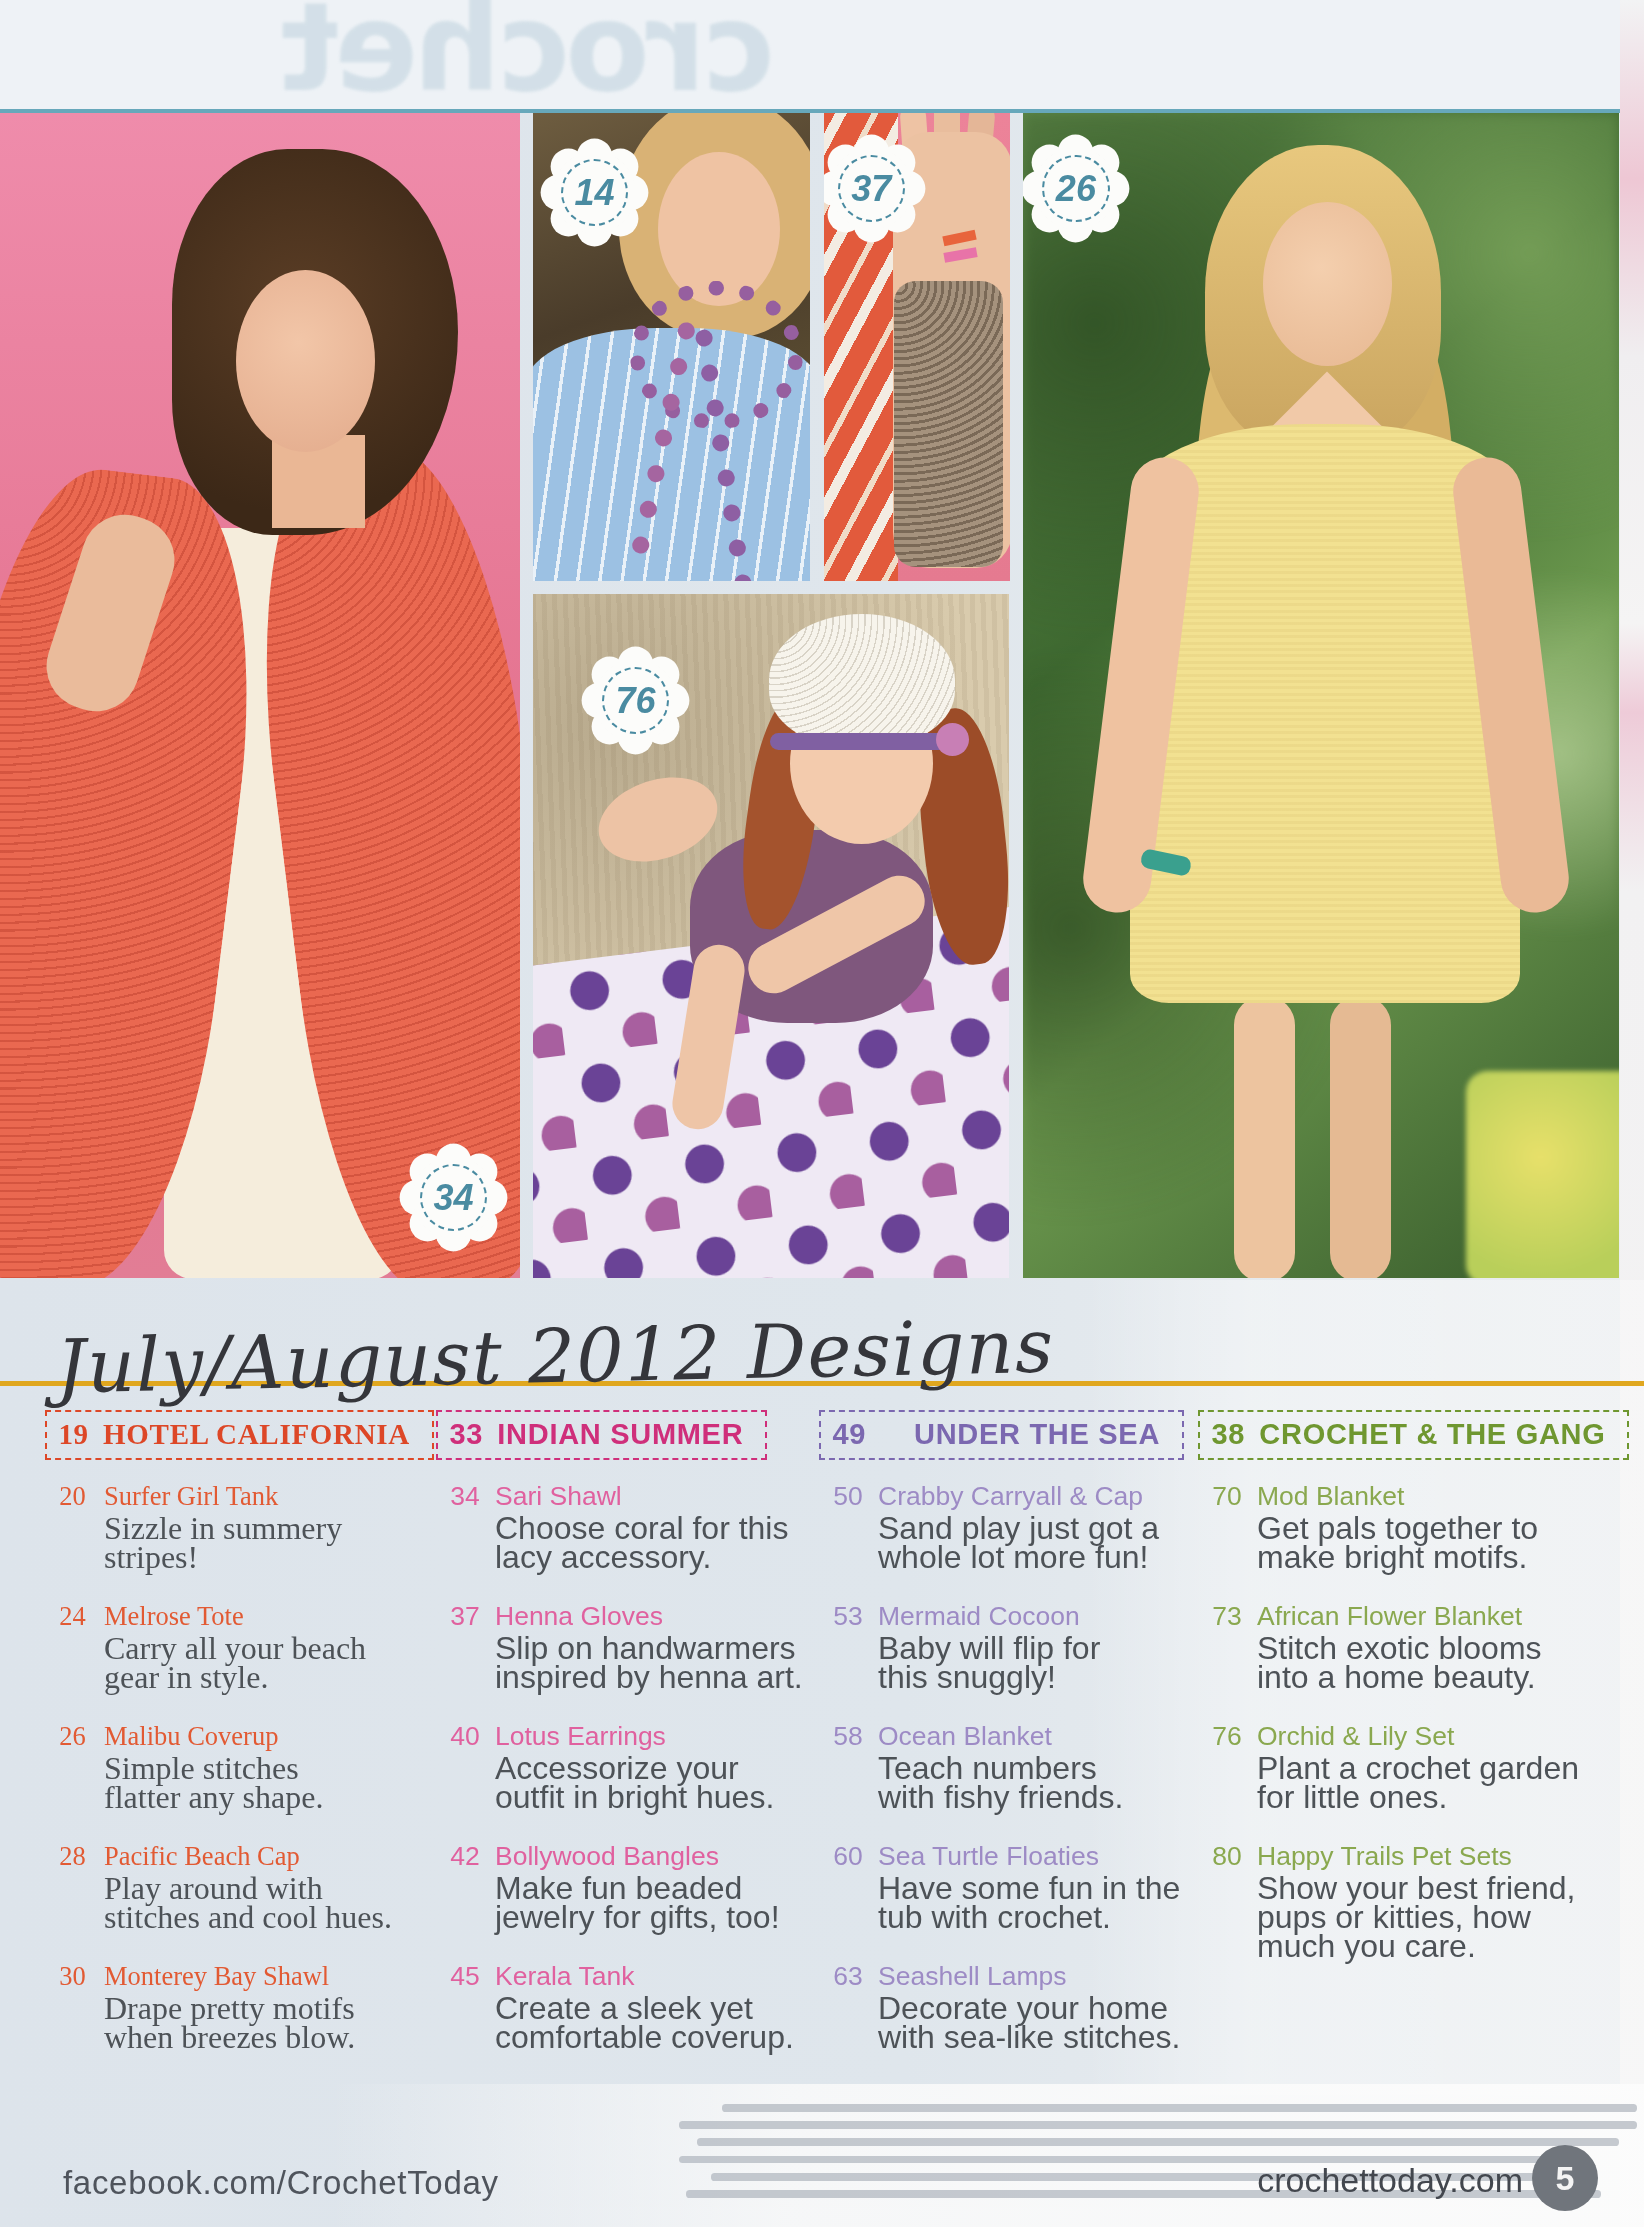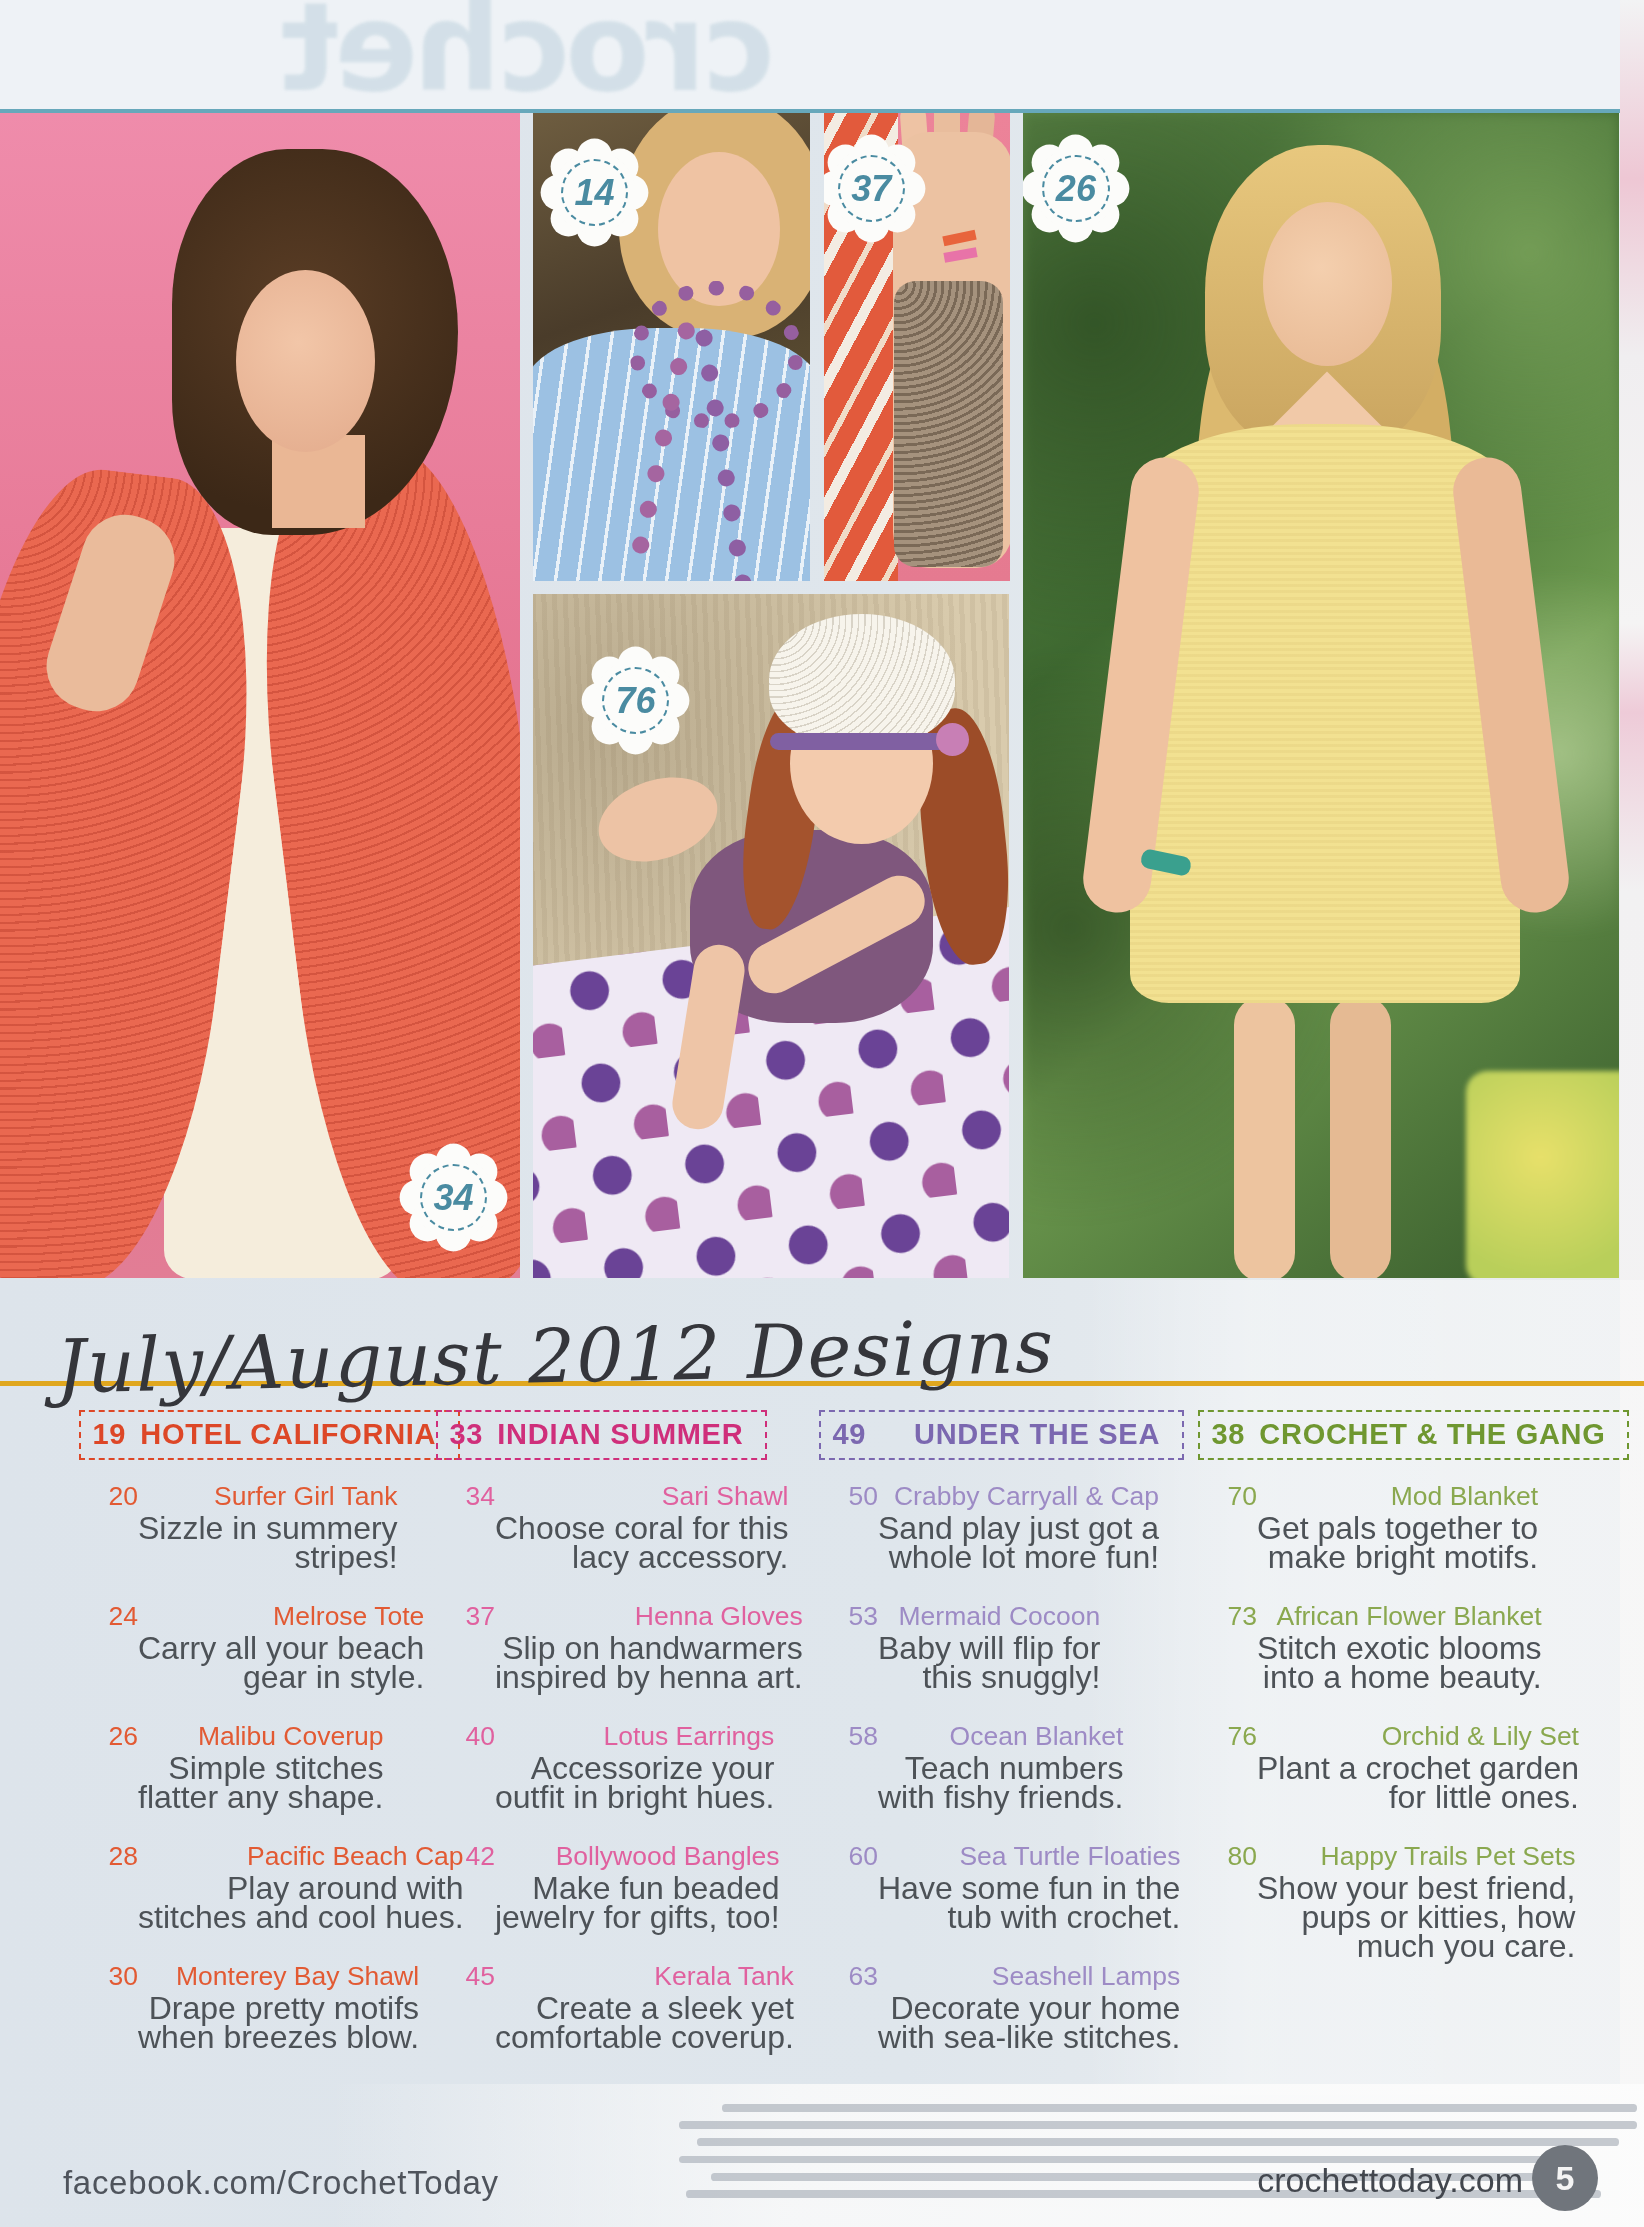--- a/index.html
+++ b/index.html
@@ -123,28 +123,28 @@
   
   .script-title{position:absolute;left:56px;top:1313px;margin:0;z-index:5;
       font-family:"DejaVu Serif",serif;font-style:italic;font-weight:normal;
       font-size:74px;color:#35363b;letter-spacing:1.4px;transform:rotate(-1.2deg);}
   .gold-rule{position:absolute;left:0;top:1381px;width:1645px;height:5px;background:var(--gold-rule,#e0a71f);z-index:1;}
   .toc-light{position:absolute;left:0;top:1280px;width:1645px;height:815px;
       background:linear-gradient(90deg,rgba(255,255,255,0) 66%,rgba(255,255,255,.38) 76%,rgba(255,255,255,.3) 100%);}
 
   
   .toc-col{position:absolute;top:1410px;}
-  .col1{left:79px;width:400px;}
+  .col1{left:45px;width:400px;font-family:Liberation Serif, serif;}
   .col2{left:436px;width:400px;}
   .col3{left:819px;width:400px;}
   .col4{left:1198px;width:438px;}
   .sec-box{display:inline-flex;align-items:baseline;gap:14.3px;border:2.1px dashed;
       padding:6.4px 21.5px 6.4px 11.4px;font-weight:bold;font-size:29px;letter-spacing:0.7px;white-space:nowrap;}
   .entries{margin-top:21.5px;}
-  .entry{display:flex;margin-bottom:29px;text-align:right;}
+  .entry{display:flex;margin-bottom:29px;}
   .entry-num{flex:0 0 59px;box-sizing:border-box;padding-left:14.3px;font-size:26.5px;line-height:30px;}
   .entry-title{font-size:26.5px;line-height:30px;margin-bottom:2.9px;}
   .entry-desc{font-size:32px;line-height:29px;color:#4d5257;white-space:pre-line;}
 
   
   .bottom-band{position:absolute;left:0;top:2084px;width:1645px;height:143px;
       background:linear-gradient(90deg,rgba(248,249,250,0) 20%,rgba(250,250,250,.85) 48%,rgba(252,252,252,.95) 100%);}
   .fineprint{position:absolute;left:679px;top:2104px;width:958px;}
   .fp-bar{height:7.9px;background:#b3b9c1;margin-bottom:9.3px;filter:blur(0.7px);opacity:.75;border-radius:3.6px;}
   .fp-bar:nth-child(1){margin-left:43px;}

